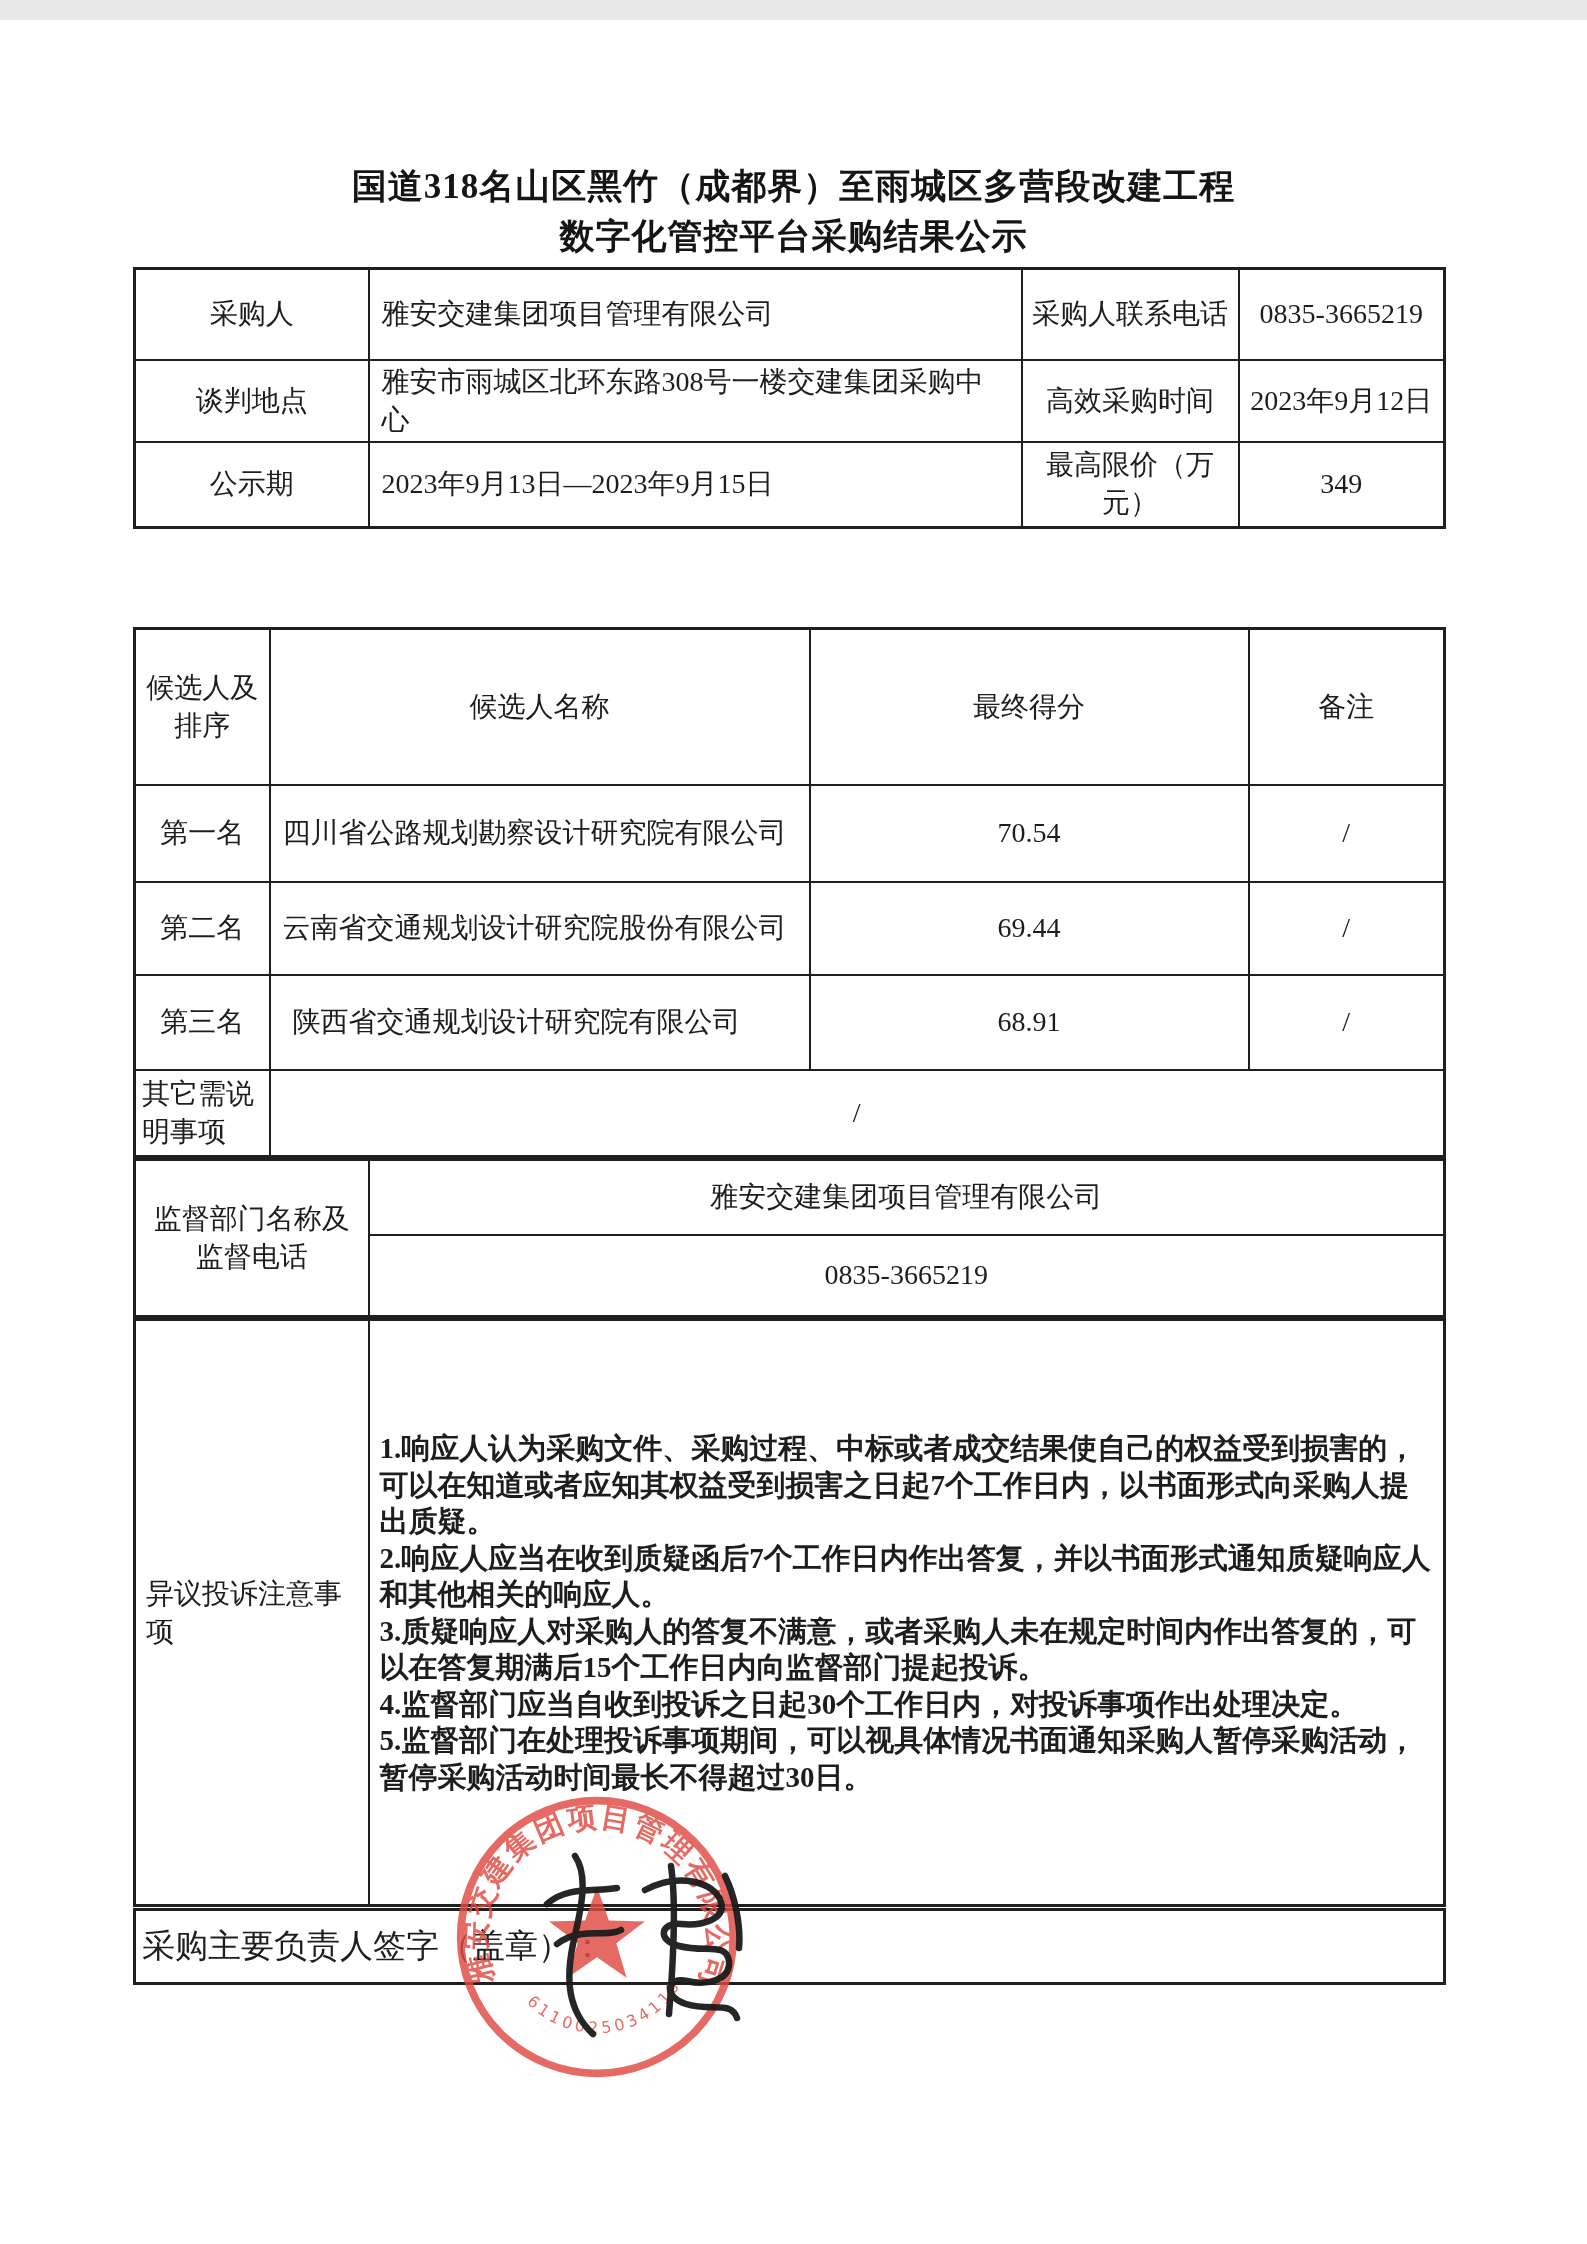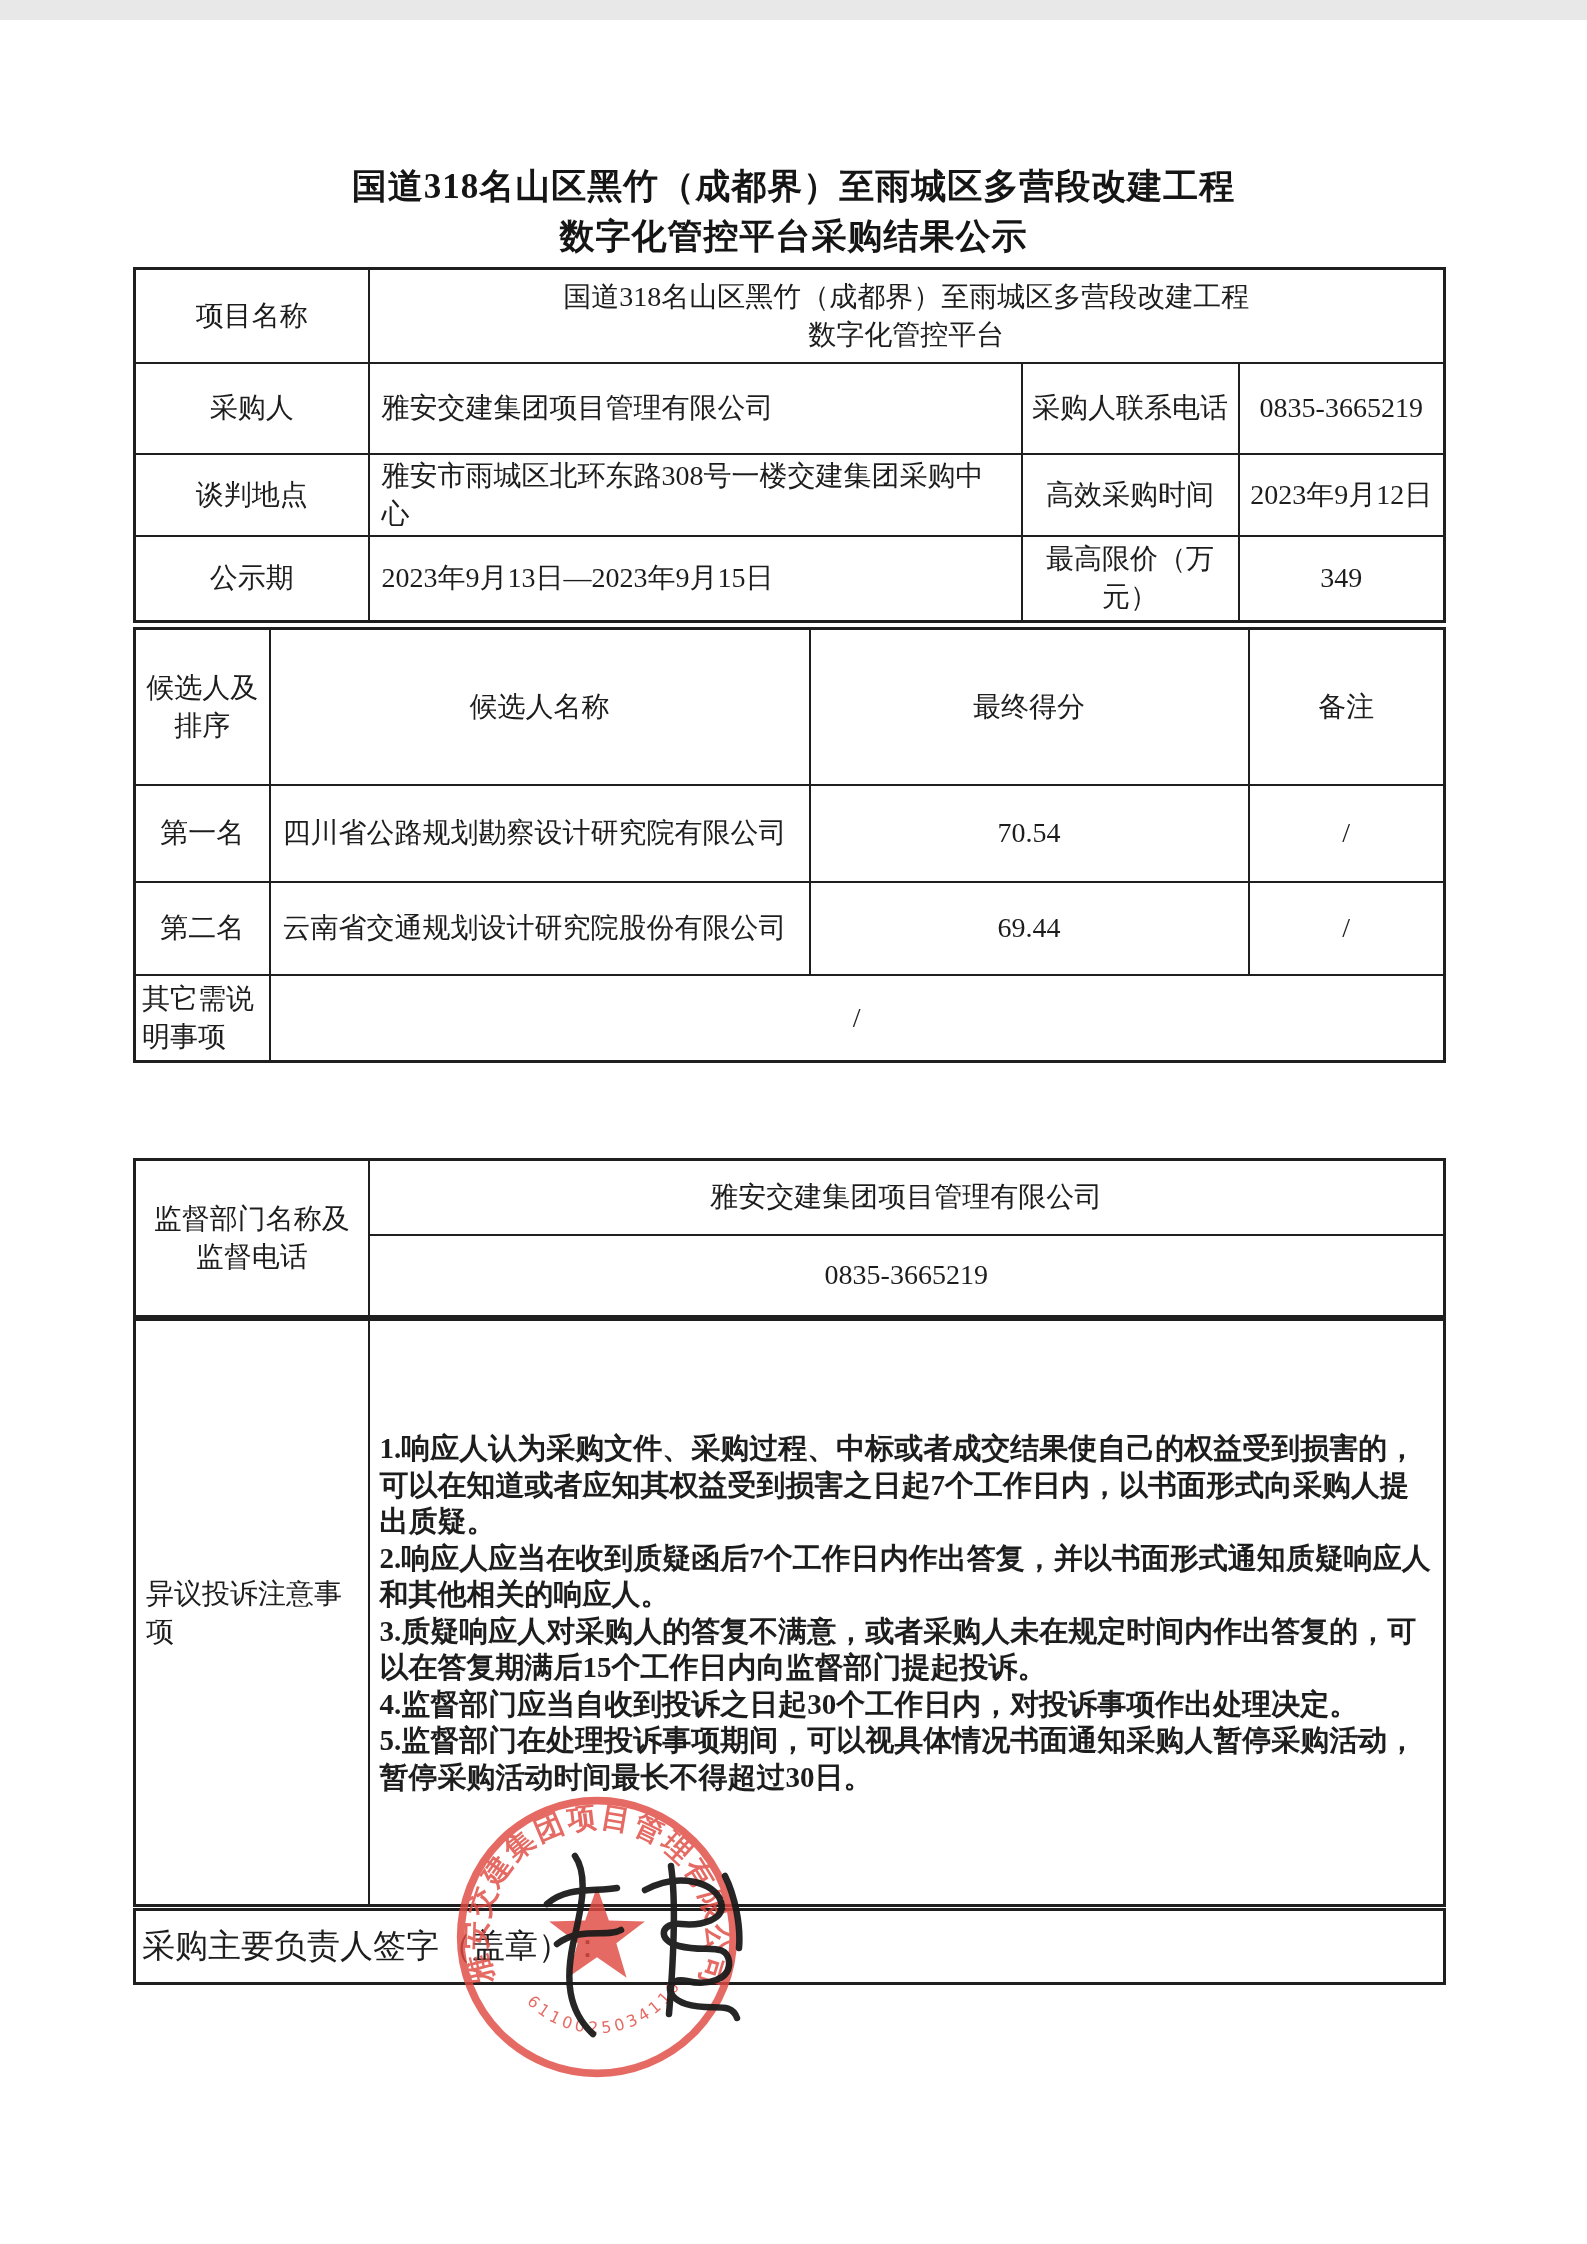--- a/index.html
+++ b/index.html
@@ -51,25 +51,20 @@
   </div>
 
   <table class="blk" style="top:247px;">
     <colgroup>
         <col style="width:234px">
         <col style="width:653px">
         <col style="width:217px">
         <col style="width:206px">
       </colgroup>
     <tbody>
-        <tr style="height:94px">
-      <td class="lab">项目名称</td>
-      <td class="cen preline" colspan="3">国道318名山区黑竹（成都界）至雨城区多营段改建工程
-数字化管控平台</td>
-    </tr>
     <tr style="height:91px">
       <td class="lab">采购人</td>
       <td class="val">雅安交建集团项目管理有限公司</td>
       <td class="lab3">采购人联系电话</td>
       <td class="cen">0835-3665219</td>
     </tr>
     <tr style="height:82px">
       <td class="lab">谈判地点</td>
       <td class="val">雅安市雨城区北环东路308号一楼交建集团采购中心</td>
       <td class="lab3">高效采购时间</td>
@@ -101,20 +96,26 @@
     <tr style="height:97px">
       <td class="cen">第一名</td>
       <td class="val">四川省公路规划勘察设计研究院有限公司</td>
       <td class="cen">70.54</td>
       <td class="cen">/</td>
     </tr>
     <tr style="height:93px">
       <td class="cen">第二名</td>
       <td class="val">云南省交通规划设计研究院股份有限公司</td>
       <td class="cen">69.44</td>
+      <td class="cen">/</td>
+    </tr>
+    <tr style="height:95px">
+      <td class="cen">第三名</td>
+      <td class="val" style="padding-left:22px">陕西省交通规划设计研究院有限公司</td>
+      <td class="cen">68.91</td>
       <td class="cen">/</td>
     </tr>
     <tr style="height:87px">
       <td class="lft" style="padding:0 6px">其它需说明事项</td>
       <td class="cen" colspan="3">/</td>
     </tr>
   </tbody>
     </table>
 
   <table class="blk" style="top:1138px;">

